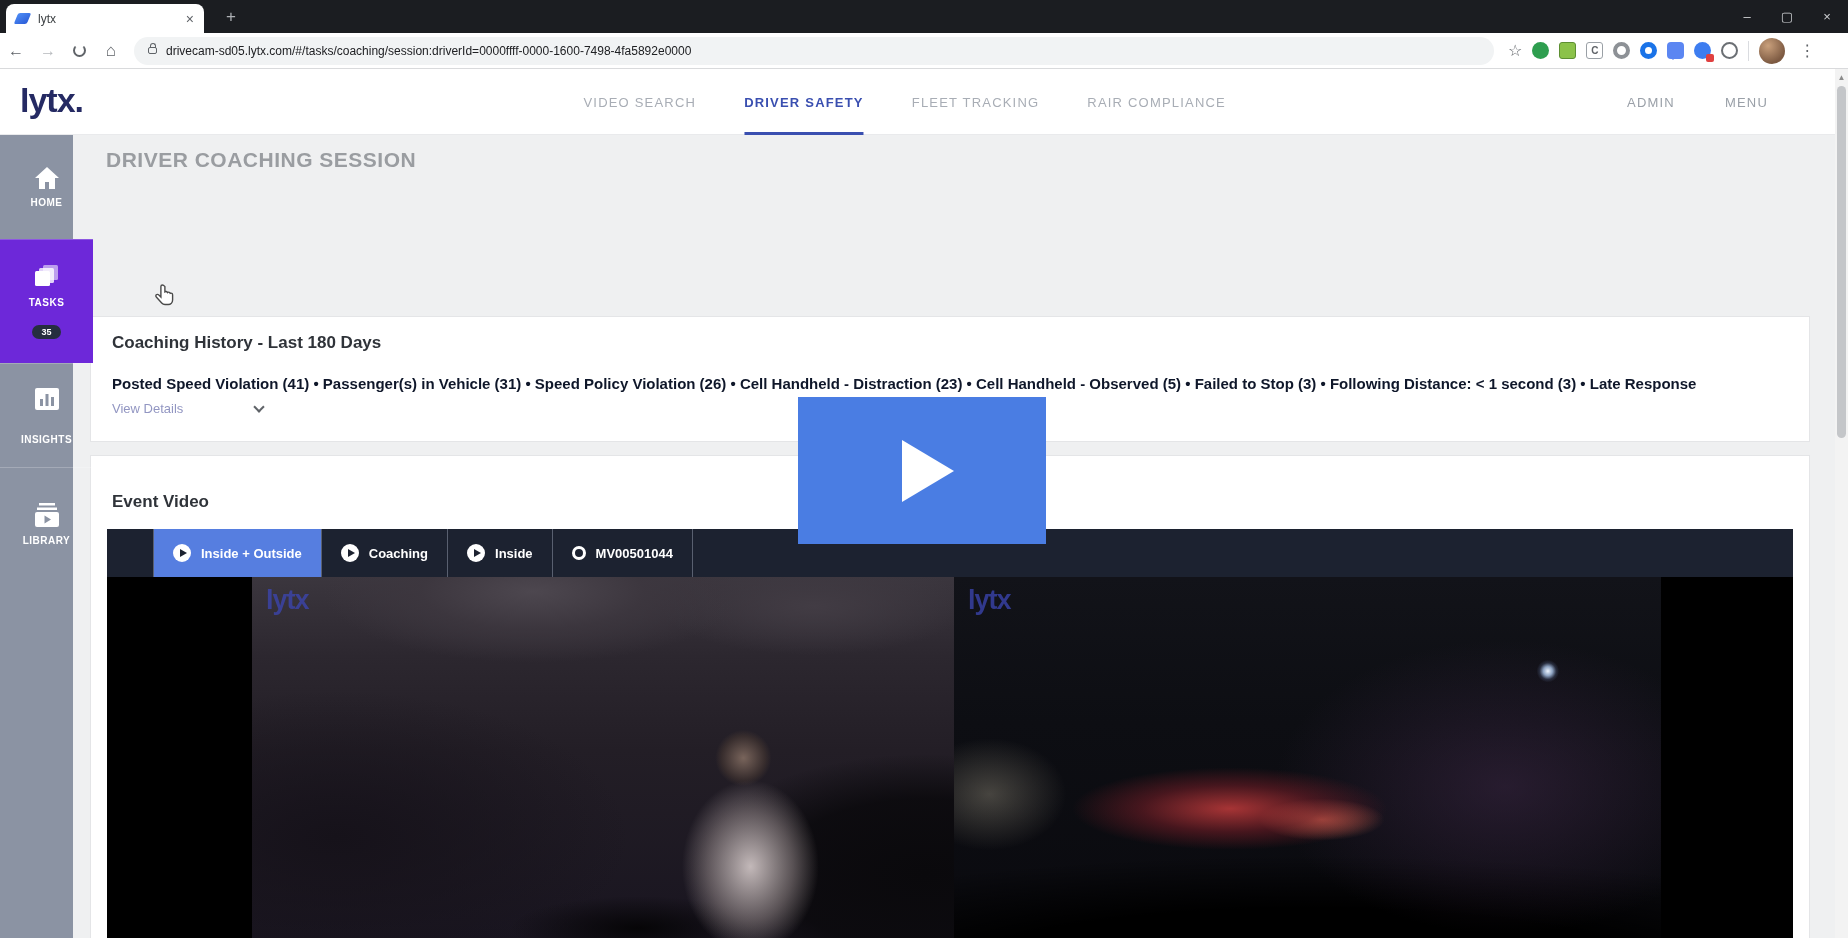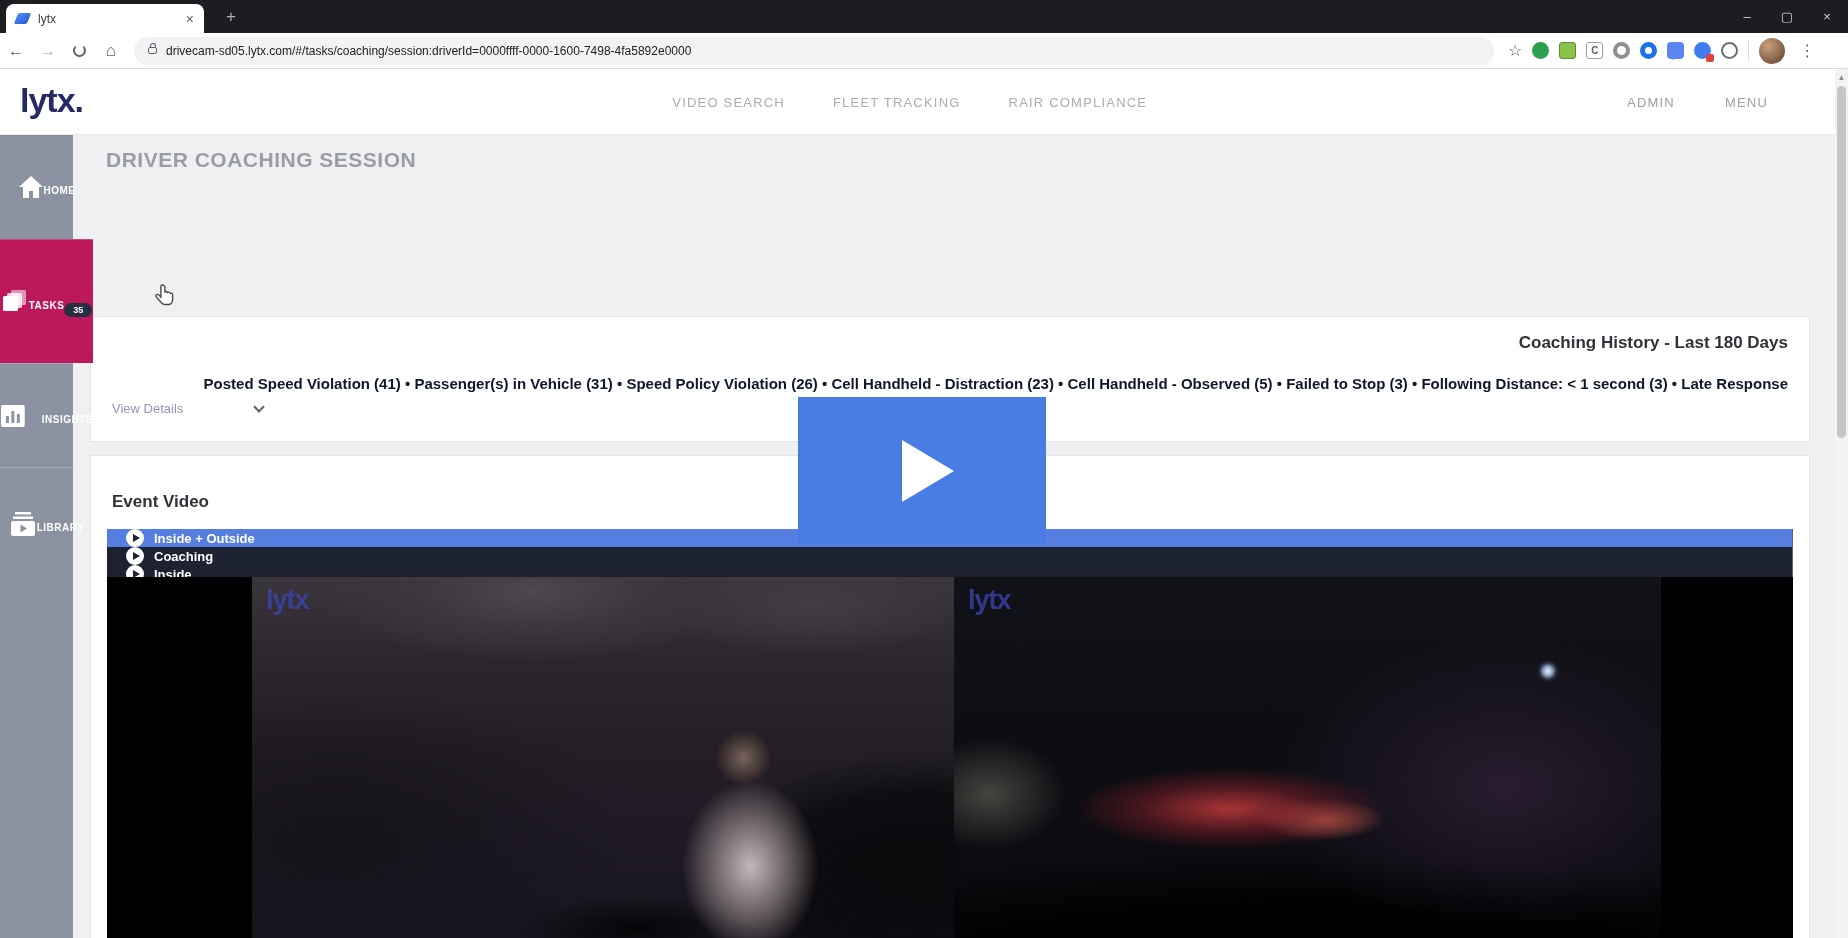--- a/index.html
+++ b/index.html
@@ -64,53 +64,53 @@
   .right-nav { position:absolute; right:80px; top:0; height:66px; display:flex; align-items:center; gap:50px; }
   .right-nav .nav-item { font-size:13px; letter-spacing:1.2px; color:#9aa0a8; }
 
   
   .page-scrollbar { position:absolute; right:0; top:69px; width:13px; height:869px; background:#f3f3f3; z-index:60; }
   .page-scrollbar .arr { display:block; text-align:center; color:#8a8a8a; font-size:8px; padding-top:4px; }
   .page-scrollbar .thumb { position:absolute; left:2px; top:17px; width:9px; height:352px; background:#c4c6c9; border-radius:5px; }
 
   
   .sidebar { position:absolute; left:0; top:135px; width:73px; height:803px; background:#8b93a3; z-index:4; }
-  .side-item { position:absolute; left:0; width:93px; display:flex; flex-direction:row;
+  .side-item { position:absolute; left:0; width:93px; display:flex; flex-direction:column;
     align-items:center; justify-content:center; border-top:1px solid rgba(255,255,255,.22); }
   .side-item .lbl { font-size:10px; font-weight:bold; color:#ffffff; letter-spacing:.5px; margin-top:7px; }
-  .side-item.active { background:#be185d; }
+  .side-item.active { background:#6d28d9; }
   .badge { margin-top:17px; background:#262e3f; color:#fff; font-size:9px; font-weight:bold;
     padding:2px 9px; border-radius:8px; }
   .s-home { top:0; height:104px; border-top:none; }
   .s-tasks { top:104px; height:124px; }
   .s-insights { top:228px; height:104px;gap:16px; }
   .s-library { top:332px; height:112px; }
 
   
   .main { position:absolute; left:73px; top:135px; width:1762px; height:803px; background:#eff0f1; }
   .page-title { position:absolute; left:33px; top:13px; font-size:21px; font-weight:bold;
     color:#9a9da1; letter-spacing:.5px; }
   .card { position:absolute; left:17px; width:1720px; background:#ffffff; border:1px solid #e4e5e7; }
   .card h2 { font-size:17px; font-weight:bold; color:#2f3339; }
   .card1 { top:54px; height:113px; padding:17px 21px; }
   .field-label { font-size:11px; color:#9aa0a8; letter-spacing:1px; margin-top:18px; }
   .field-value { font-size:14px; color:#868bc0; margin-top:5px; }
   .f-name { position:absolute; left:21px; top:32px; }
   .f-emp { position:absolute; left:368px; top:32px; }
-  .card2 { top:181px; height:126px; padding:16px 21px;text-align:right; }
+  .card2 { top:181px; height:126px; padding:16px 21px; }
   .history-text { margin-top:22px; font-size:15px; font-weight:600; color:#0f172a; }
   .view-details { margin-top:9px; display:flex; align-items:center; gap:72px; }
   .view-details .vd { font-size:13px; color:#9296c2; }
   .chev { width:8px; height:8px; border-right:2px solid #5f6368; border-bottom:2px solid #5f6368;
     transform:rotate(45deg); margin-top:-4px; }
   .card3 { top:320px; height:484px; padding:36px 16px 0 16px; }
   .card3 h2 { margin-left:5px; }
 
   
-  .vtabs { margin-top:17px; height:48px; background:#1c2230; display:flex; align-items:stretch;flex-direction:column; }
+  .vtabs { margin-top:17px; height:48px; background:#1c2230; display:flex; align-items:stretch; }
   .vtab-spacer { width:47px; border-right:1px solid #596070; }
   .vtab { display:flex; align-items:center; gap:10px; padding:0 19px; border-right:1px solid #596070;
     color:#fff; font-size:13px; font-weight:bold; }
   .vtab.active { background:#567ee0; }
   .play-circ { width:18px; height:18px; background:#fff; border-radius:50%; position:relative; }
   .play-circ:after { content:""; position:absolute; left:7px; top:5px;
     border-left:7px solid #1c2230; border-top:4px solid transparent; border-bottom:4px solid transparent; }
   .ring-circ { width:14px; height:14px; border:3px solid #fff; border-radius:50%; }
 
   
@@ -190,20 +190,21 @@
       <span class="divider-v"></span>
       <span class="avatar"></span>
       <span class="kebab">⋮</span>
     </div>
   </div>
 
   <div class="app-header">
     <div class="logo">lytx.</div>
     <div class="main-nav">
       <div class="nav-item">VIDEO SEARCH</div>
+      <div class="nav-item active">DRIVER SAFETY</div>
       <div class="nav-item">FLEET TRACKING</div>
       <div class="nav-item">RAIR COMPLIANCE</div>
     </div>
     <div class="right-nav">
       <div class="nav-item">ADMIN</div>
       <div class="nav-item">MENU</div>
     </div>
   </div>
 
   <div class="page-scrollbar">

